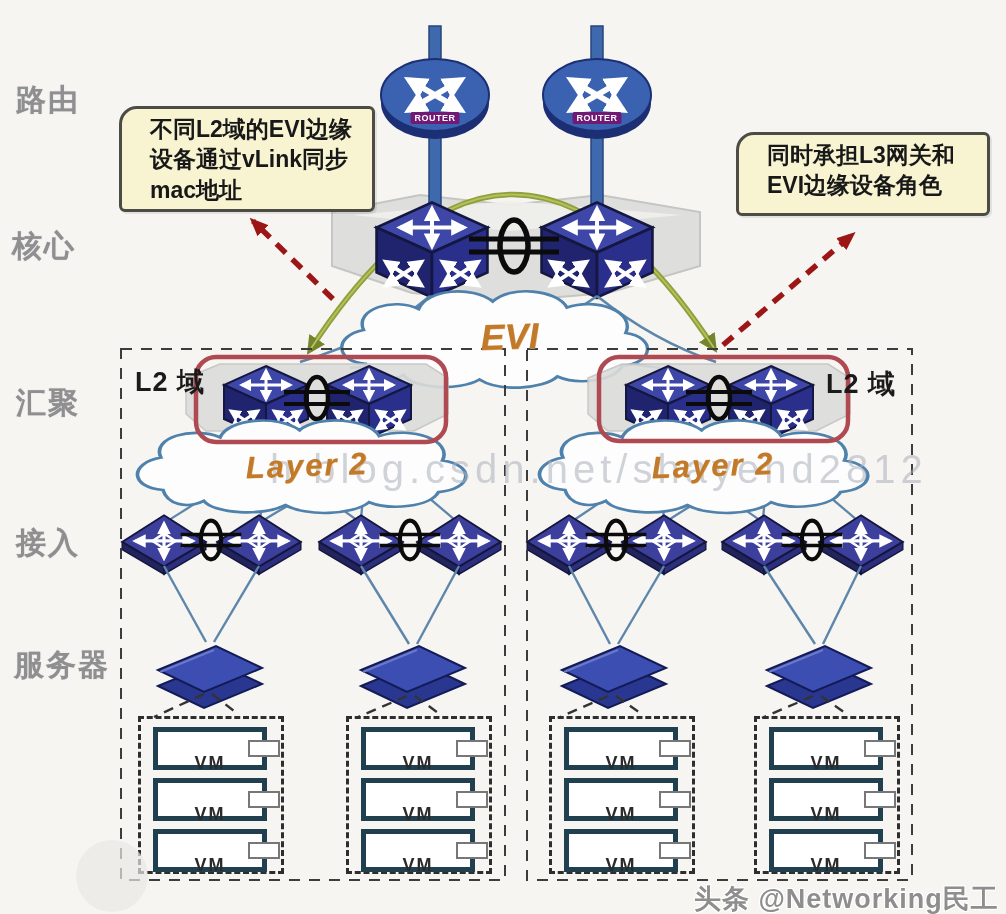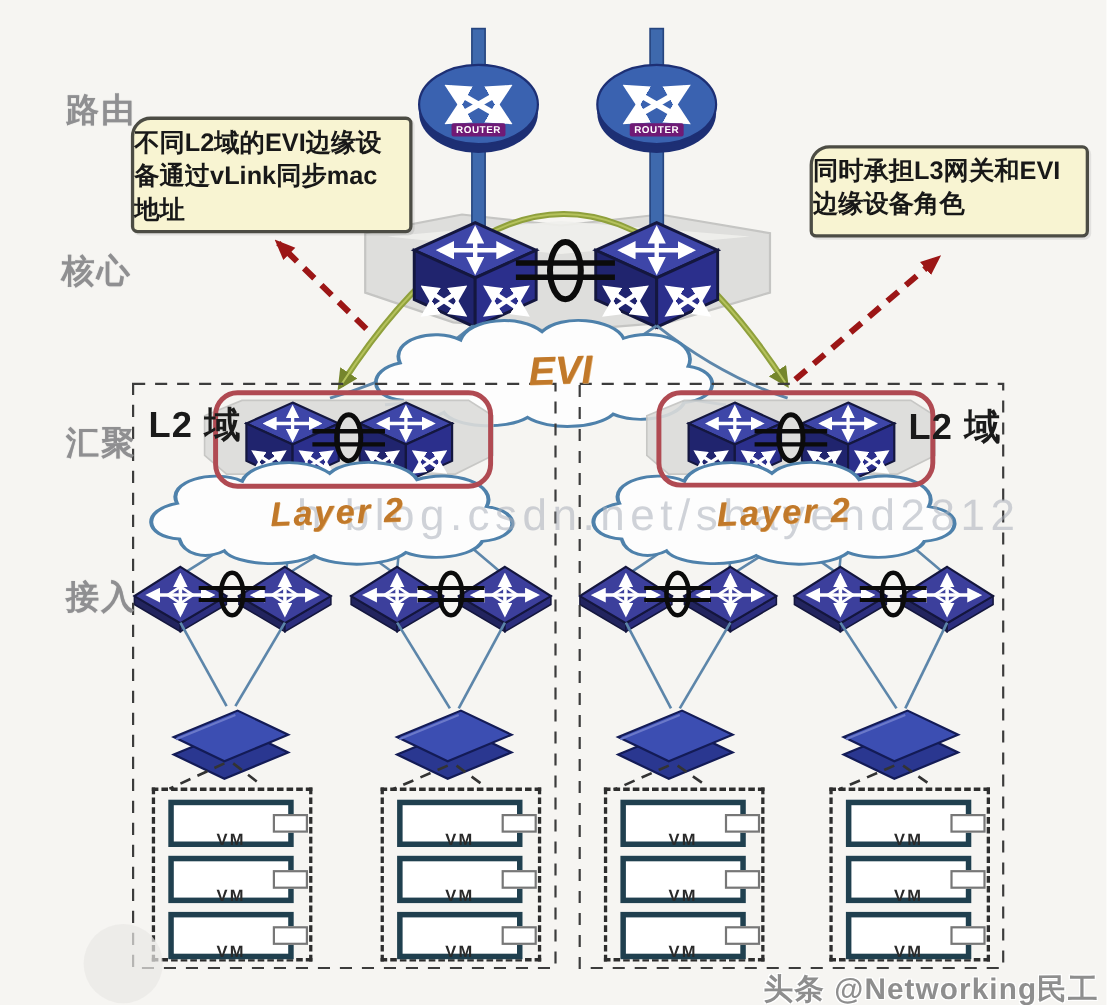--- a/index.html
+++ b/index.html
@@ -4,49 +4,49 @@
 <style>
   html,body{margin:0;padding:0;background:#ffffff;}
   #stage{
     position:relative; width:1006px; height:914px;
     background:#f6f5f2; overflow:hidden;
     font-family:"Liberation Sans", sans-serif;
   }
   #diagram-svg{position:absolute;left:0;top:0;}
   .row-label{
     position:absolute; font-size:30px; font-weight:bold; color:#8f8f91;
-    letter-spacing:2px; text-shadow:0 0 1px #b9b9b9;margin-left:44px;
+    letter-spacing:2px; text-shadow:0 0 1px #b9b9b9;
   }
   .callout{
     position:absolute; background:#f8f4d2; border:3px solid #4c4c44;
     border-radius:18px 6px 6px 6px; box-sizing:border-box;
-    padding:5px 10px 4px 0; color:#181818; font-size:23px; font-weight:600;
+    padding:5px 10px 4px 28px; color:#181818; font-size:23px; font-weight:600;
     line-height:1.32; box-shadow:2px 2px 0 rgba(0,0,0,0.08);
   }
   .l2-label{
-    position:absolute; font-size:33px; font-weight:bold; color:#1a1a1a; letter-spacing:1px;
+    position:absolute; font-size:27px; font-weight:bold; color:#1a1a1a; letter-spacing:1px;
   }
   .cloud-label{
     position:absolute; font-weight:bold; font-style:italic; color:#c1792a;
     transform:rotate(-2deg); text-shadow:0.5px 0.5px 0 #e2b277;
   }
   .router-label{
     position:absolute; transform:translateX(-50%); font-size:9px; font-weight:bold;
     color:#ffffff; background:#701a75; padding:1px 4px; border-radius:2px; letter-spacing:0.5px;
   }
   .vm-group{
     position:absolute; width:146px; height:158px; box-sizing:border-box;
     border:3px dashed #2e2e2e;
   }
   .vm{
     position:relative; width:104px; height:33px; box-sizing:content-box;
     border:5px solid #20404f; background:#ffffff; margin:8px 0 0 12px;
     display:flex; align-items:center; justify-content:center;
   }
-  .vm-text{font-size:15px; font-weight:bold; color:#2a2a2a; letter-spacing:2px;margin-top:29px;}
+  .vm-text{font-size:18px; font-weight:bold; color:#2a2a2a; letter-spacing:2px;margin-top:29px;}
   .vm-tab{
     position:absolute; right:-18px; top:8px; width:28px; height:13px;
     background:#ffffff; border:2px solid #777777;
   }
   .wm-center{
     position:absolute; left:228px; top:447px; width:740px;
     font-size:40px; color:#aab0ba; opacity:0.55; letter-spacing:5px; white-space:nowrap;margin-left:42px;
   }
   .wm-bottom{
     position:absolute; left:694px; top:881px; font-size:27px; font-weight:bold;
@@ -303,20 +303,21 @@
     <rect x="121" y="349" width="384" height="531" fill="none" stroke="#3c3c3c" stroke-width="2" stroke-dasharray="11 9"></rect>
     <rect x="527" y="349" width="385" height="531" fill="none" stroke="#3c3c3c" stroke-width="2" stroke-dasharray="11 9"></rect>
   </svg>
 
   <div class="wm-center">h blog.csdn.net/shayend2812</div>
 
   <div class="row-label" style="left:16px;top:80px">路由</div>
   <div class="row-label" style="left:12px;top:226px">核心</div>
   <div class="row-label" style="left:16px;top:383px">汇聚</div>
   <div class="row-label" style="left:16px;top:523px">接入</div>
+  <div class="row-label" style="left:14px;top:645px">服务器</div>
 
   <div class="router-label" style="left:435px;top:112px">ROUTER</div>
   <div class="router-label" style="left:597px;top:112px">ROUTER</div>
 
   <div class="callout" style="left:119px;top:106px;width:256px;height:106px">不同L2域的EVI边缘设备通过vLink同步mac地址</div>
   <div class="callout" style="left:736px;top:132px;width:254px;height:84px">同时承担L3网关和EVI边缘设备角色</div>
 
   <div class="l2-label" style="left:135px;top:364px">L2 域</div>
   <div class="l2-label" style="left:826px;top:366px">L2 域</div>
 

